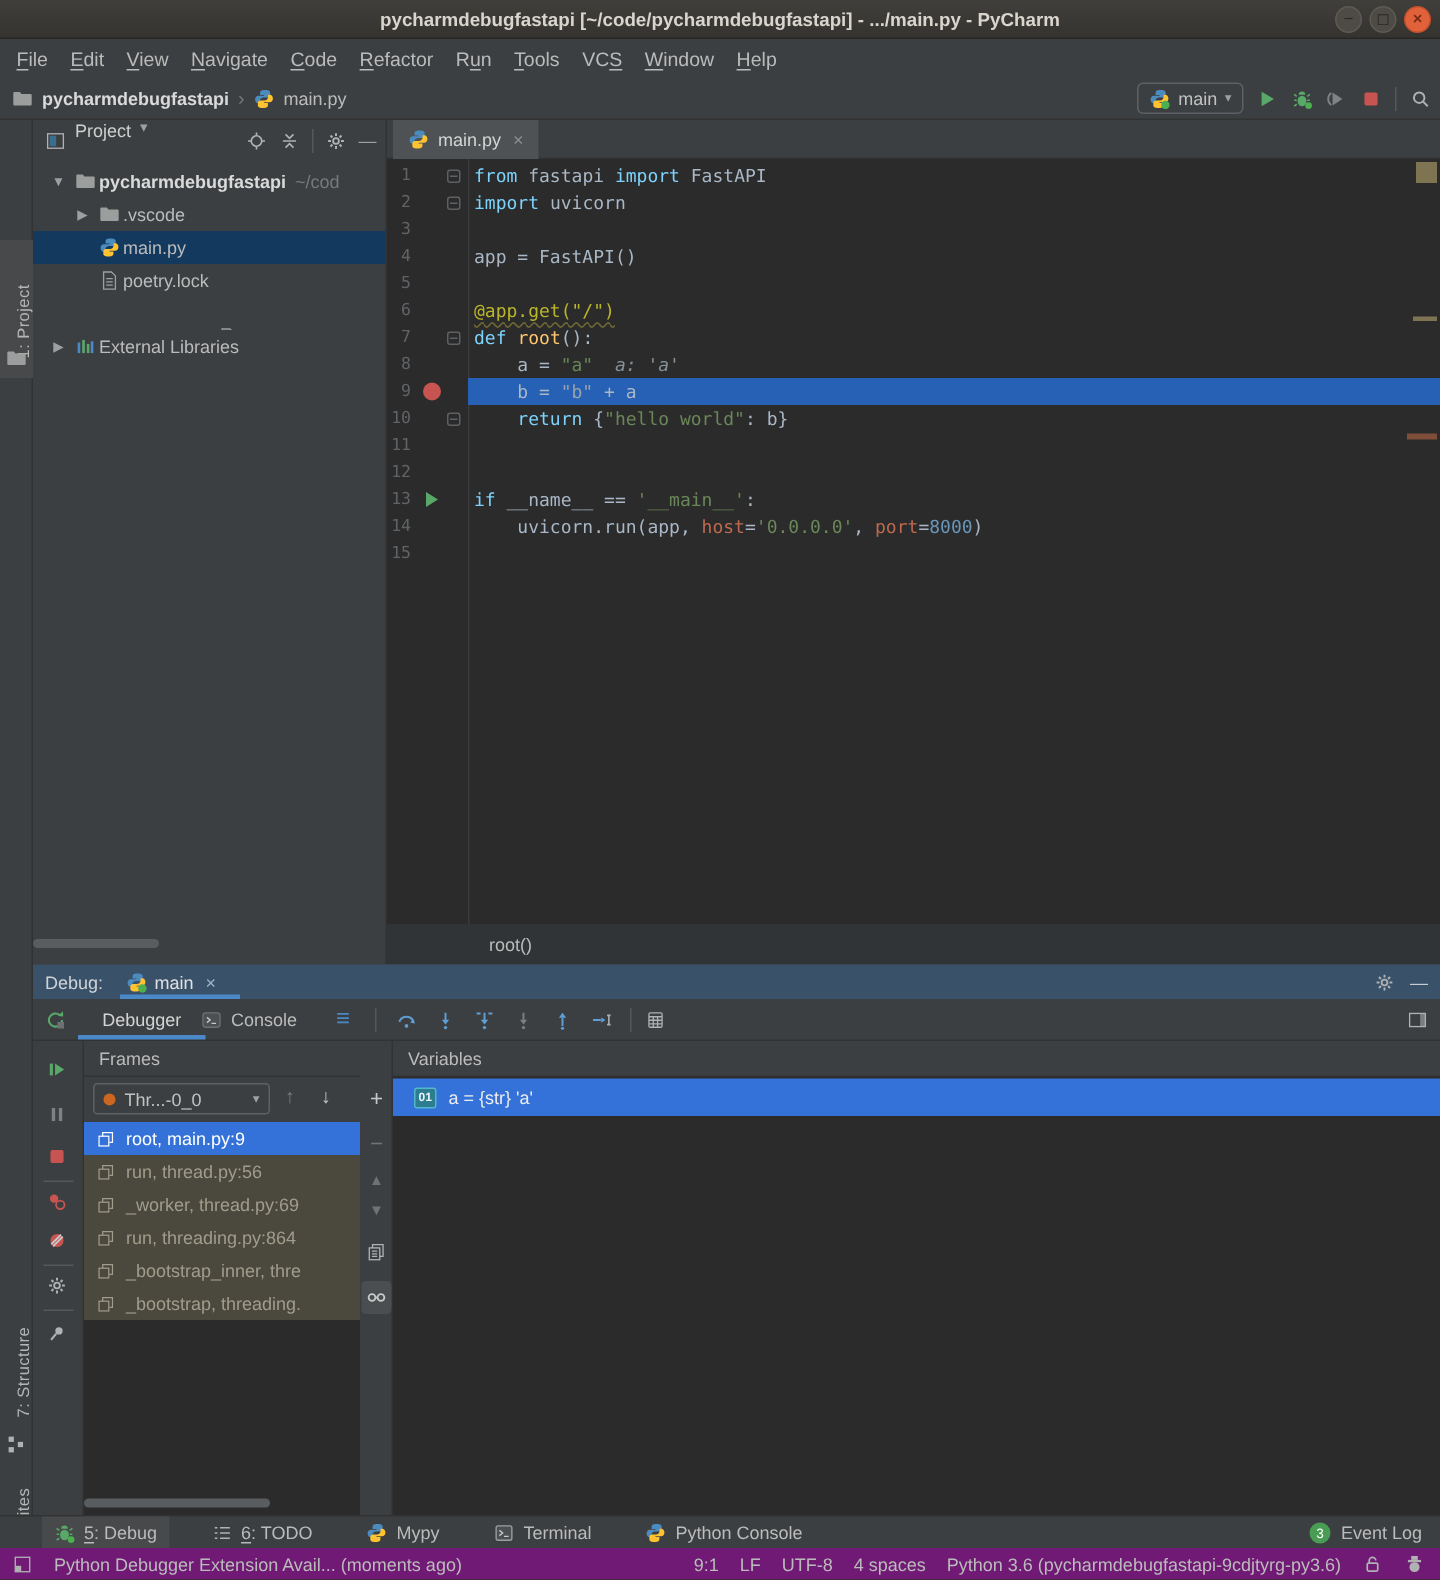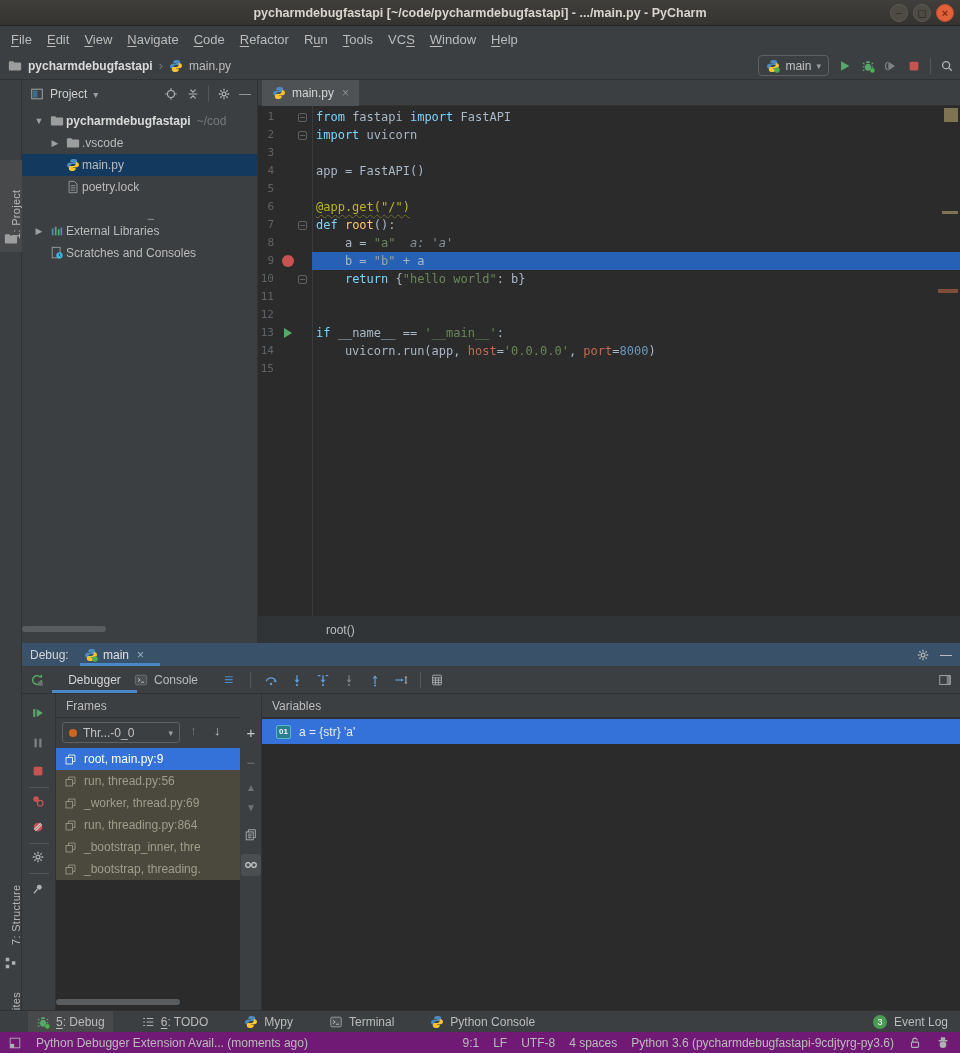--- a/index.html
+++ b/index.html
@@ -41,21 +41,21 @@
     border-right:1px solid #323232; }
   .strip-label { position:absolute; left:0; width:22px; writing-mode:vertical-lr; transform:rotate(180deg);
     font-size:11px; color:#B6B6B6; text-align:center; letter-spacing:.3px; }
   .strip-label.active-bg { background:#47494B; }
   .strip-ic { position:absolute; left:4px; }
   .strip-ic svg { width:13px; height:13px; }
 
   
   .project-panel { position:absolute; left:22px; top:80px; width:236px; height:563px; background:#3C3F41;
     border-right:1px solid #323232; overflow:hidden; }
-  .pp-header { position:relative; height:28px; display:flex; align-items:center; gap:6px; padding-left:8px; }
+  .pp-header { position:relative; height:28px; display:flex; gap:6px; padding-left:8px; }
   .pp-title { color:#CFCFCF; }
   .pp-caret { color:#9DA0A3; font-size:10px; }
   .pp-icons { position:absolute; right:6px; top:0; height:28px; display:flex; align-items:center; gap:8px; }
   .tree { position:absolute; left:0; top:30px; width:236px; }
   .tree-row { position:relative; height:22px; display:flex; align-items:center; white-space:nowrap; overflow:hidden; }
   .tree-row.selected { background:#133A5E; }
   .tree-arrow { width:18px; font-size:9px; color:#9DA0A3; text-align:center; flex:0 0 18px; }
   .tree-icon { width:18px; flex:0 0 18px; }
   .tree-label { color:#BBBBBB; }
   .tree-label.bold { font-weight:bold; color:#DADADA; }
@@ -344,31 +344,20 @@
             <svg viewBox="0 0 16 16" width="13" height="13">
               <g stroke-width="2">
                 <path d="M3 13V5" stroke="#4A88C7"></path>
                 <path d="M6.5 13V3" stroke="#59A869"></path>
                 <path d="M10 13V6" stroke="#59A869"></path>
                 <path d="M13 13V4" stroke="#4A88C7"></path>
               </g>
             </svg>
           </i>
           <span class="tree-label">External Libraries</span>
-        </div>
-        <div class="tree-row" style="padding-left: 8px;">
-          <span class="tree-arrow"></span>
-          <i class="ic tree-icon">
-            <svg viewBox="0 0 16 16" width="13" height="13">
-              <rect x="2.5" y="1.5" width="9" height="12" fill="none" stroke="#9DA0A3"></rect>
-              <circle cx="10.8" cy="10.8" r="3.6" fill="#40B6E0"></circle>
-              <path d="M10.8 8.8v2l1.4 1" stroke="#2B2B2B" fill="none"></path>
-            </svg>
-          </i>
-          <span class="tree-label">Scratches and Consoles</span>
         </div>
       </div>
     <div class="pp-hscroll"></div>
   </div>
 
   <div class="editor">
     <div class="tabbar">
       <div class="etab">
         <i class="ic">
             <svg viewBox="0 0 16 16" width="13" height="13">

